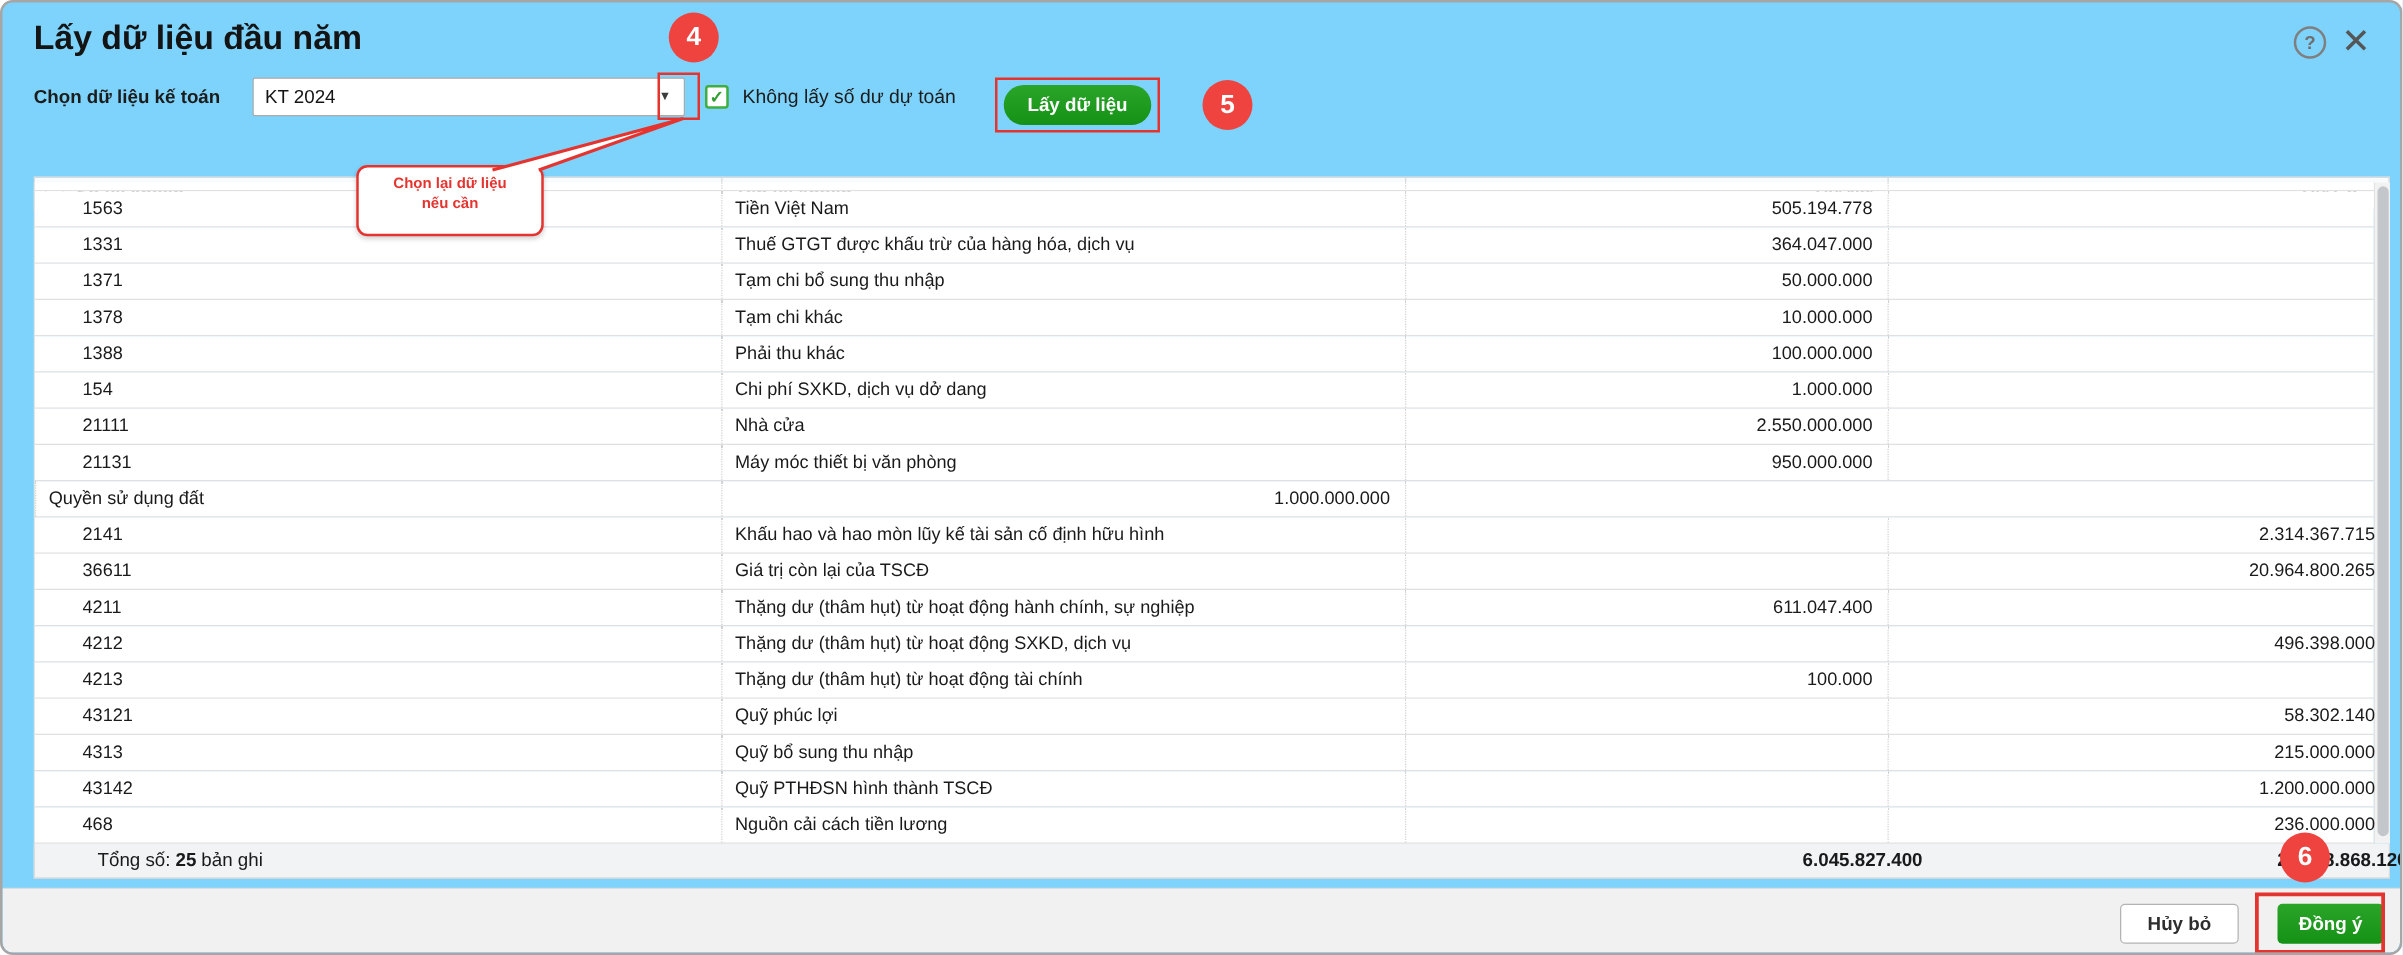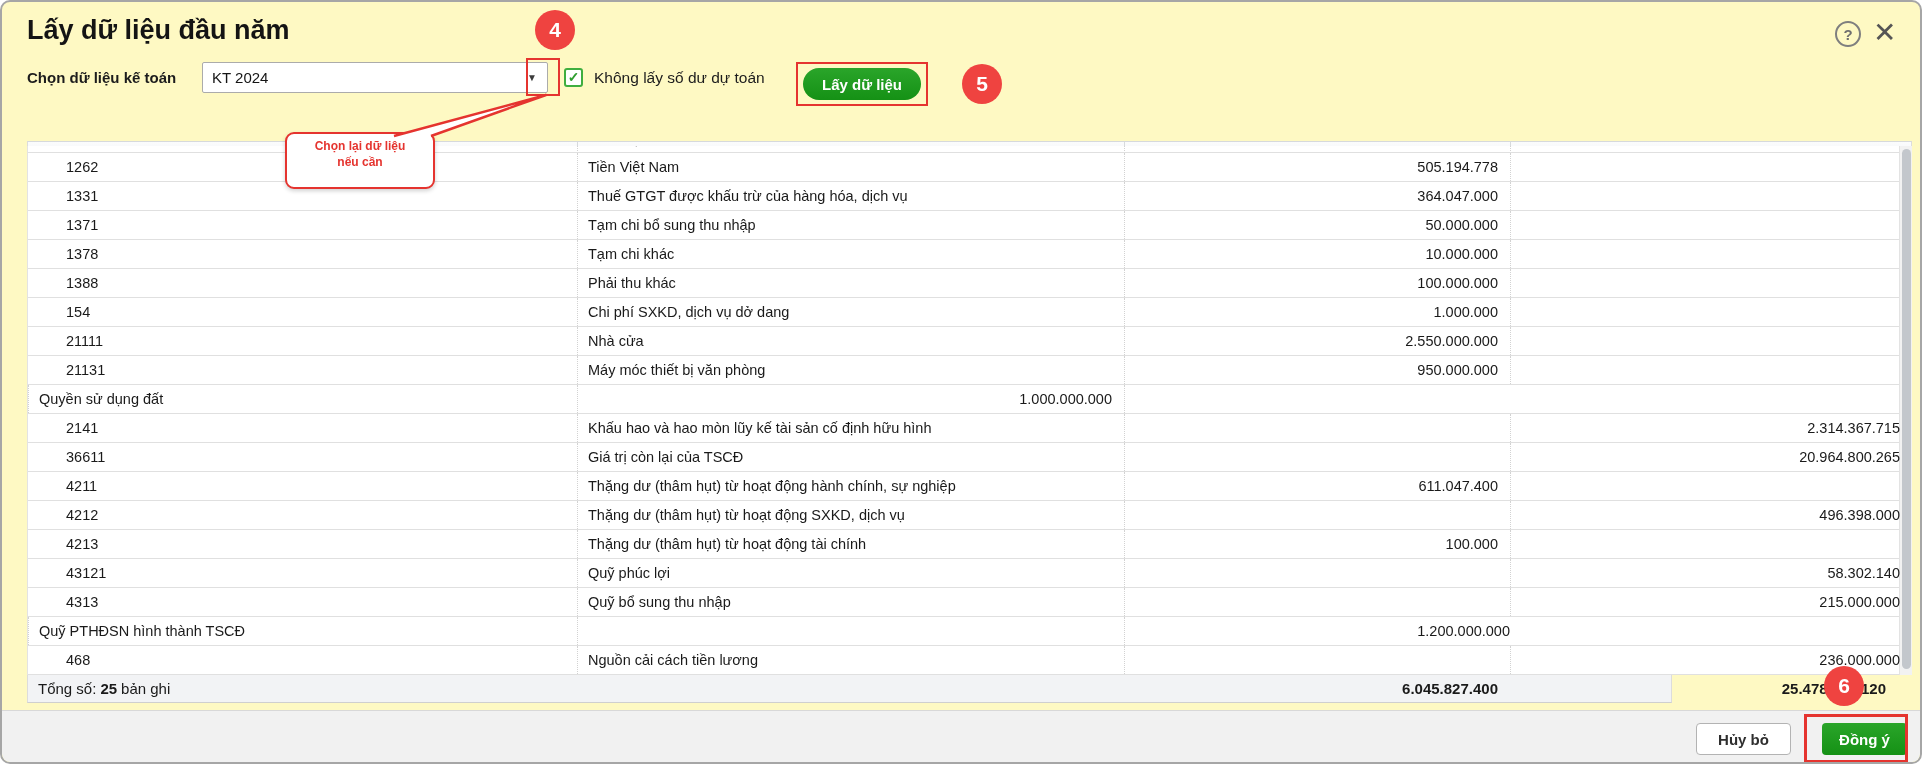--- a/index.html
+++ b/index.html
@@ -1,18 +1,18 @@
 <!DOCTYPE html>
 <html><head>
 <meta charset="utf-8">
 <style>
   * { margin:0; padding:0; box-sizing:border-box; }
   html,body { background:#fff; font-family:"Liberation Sans", sans-serif; }
   #canvas {
-    position:relative; width:1922px; height:764px; background:#fef9c3;
+    position:relative; width:1922px; height:764px; background:#7dd3fc;
     border:2px solid #a6a6a6; border-radius:10px; overflow:hidden;
   }
   
   .dlg-title { position:absolute; left:25px; top:13px; font-size:27px; font-weight:700; color:#141414; }
   .help-icon { position:absolute; left:1833px; top:19px; width:26px; height:26px; border:2px solid #7f7f7f;
     border-radius:50%; color:#6f6f6f; font-size:15px; font-weight:700; display:flex; align-items:center;
     justify-content:center; cursor:pointer; }
   .close-icon { position:absolute; left:1871px; top:14px; font-size:28px; color:#555; cursor:pointer; line-height:34px; }
   .ctl-label { position:absolute; left:25px; top:67px; font-size:15px; font-weight:700; color:#1c1c1c; }
   .combo { position:absolute; left:200px; top:60px; width:346px; height:31px; background:#fff;
@@ -47,23 +47,23 @@
   .tbody { position:absolute; left:25px; top:144px; width:1873px; border-left:1px solid #e3e3e3; border-right:1px solid #e3e3e3; }
   .trow { display:grid; grid-template-columns:549px 547px 386px 390px; height:29px;
     border-bottom:1px solid #e0e0e0; font-size:14.5px; color:#1a1a1a; background:#fff; }
   .cell { display:flex; align-items:center; overflow:hidden; white-space:nowrap; }
   .c-so { padding-left:38px; }
   .c-ten { padding-left:10px; border-left:1px dotted #d2d2d2; }
   .c-no { padding-right:12px; border-left:1px dotted #d2d2d2; }
   .c-co { padding-right:0; border-left:1px dotted #d2d2d2; }
   .partial { height:7px; overflow:hidden; border-bottom:1px solid #e0e0e0; }
   .partial .trow { margin-top:-22px; border-bottom:none; }
-  .tfoot { position:absolute; left:25px; top:673px; width:1645px; height:28px; background:#f2f3f5;
+  .tfoot { position:absolute; left:25px; top:673px; width:1885px; height:28px; background:#f2f3f5;
     border-bottom:1px solid #cfcfcf; border-left:1px solid #dcdcdc; border-right:1px solid #dcdcdc;
-    display:grid; grid-template-columns:549px 547px 386px 390px 11px; font-size:15px; color:#1a1a1a; }
+    display:grid; grid-template-columns:549px 547px 386px 390px 11px; font-size:15px; color:#1a1a1a;padding-left:40px; }
   .tfoot .total-label { grid-column:1 / 3; display:flex; align-items:center; padding-left:10px; gap:4px; }
   .tfoot .num { font-weight:700; display:flex; align-items:center; }
   .scrollbar { position:absolute; left:1898px; top:144px; width:12px; height:529px; background:#f2f2f2; }
   .scroll-thumb { position:absolute; left:1.5px; top:3px; width:9px; height:520px; background:#c3c7cc; border-radius:5px; }
   
   .bottom-bar { position:absolute; left:0; right:0; bottom:0; height:52px; background:#f1f1f1;
     border-top:1px solid #d8d8d8; border-radius:0 0 8px 8px; }
   .btn-cancel { position:absolute; left:1694px; top:721px; width:95px; height:32px; background:#fff;
     border:1px solid #b3b3b3; border-radius:4px; font-size:15px; font-weight:700; color:#2e2e2e;
     display:flex; align-items:center; justify-content:center; cursor:pointer; z-index:3; }
@@ -105,21 +105,21 @@
       <div class="trow">
         <div class="cell c-so">1111</div>
         <div class="cell c-ten">Tiền Việt Nam</div>
         <div class="cell c-no num">105.194.778</div>
         <div class="cell c-co num"></div>
       </div>
     </div>
     <div>
 
         <div class="trow">
-          <div class="cell c-so">1262</div>
+          <div class="cell c-so">1563</div>
           <div class="cell c-ten">Tiền Việt Nam</div>
           <div class="cell c-no num">505.194.778</div>
           <div class="cell c-co num"></div>
         </div>
 
         <div class="trow">
           <div class="cell c-so">1331</div>
           <div class="cell c-ten">Thuế GTGT được khấu trừ của hàng hóa, dịch vụ</div>
           <div class="cell c-no num">364.047.000</div>
           <div class="cell c-co num"></div>
@@ -216,20 +216,21 @@
         </div>
 
         <div class="trow">
           <div class="cell c-so">4313</div>
           <div class="cell c-ten">Quỹ bổ sung thu nhập</div>
           <div class="cell c-no num"></div>
           <div class="cell c-co num">215.000.000</div>
         </div>
 
         <div class="trow">
+          <div class="cell c-so">43142</div>
           <div class="cell c-ten">Quỹ PTHĐSN hình thành TSCĐ</div>
           <div class="cell c-no num"></div>
           <div class="cell c-co num">1.200.000.000</div>
         </div>
 
         <div class="trow">
           <div class="cell c-so">468</div>
           <div class="cell c-ten">Nguồn cải cách tiền lương</div>
           <div class="cell c-no num"></div>
           <div class="cell c-co num">236.000.000</div>

